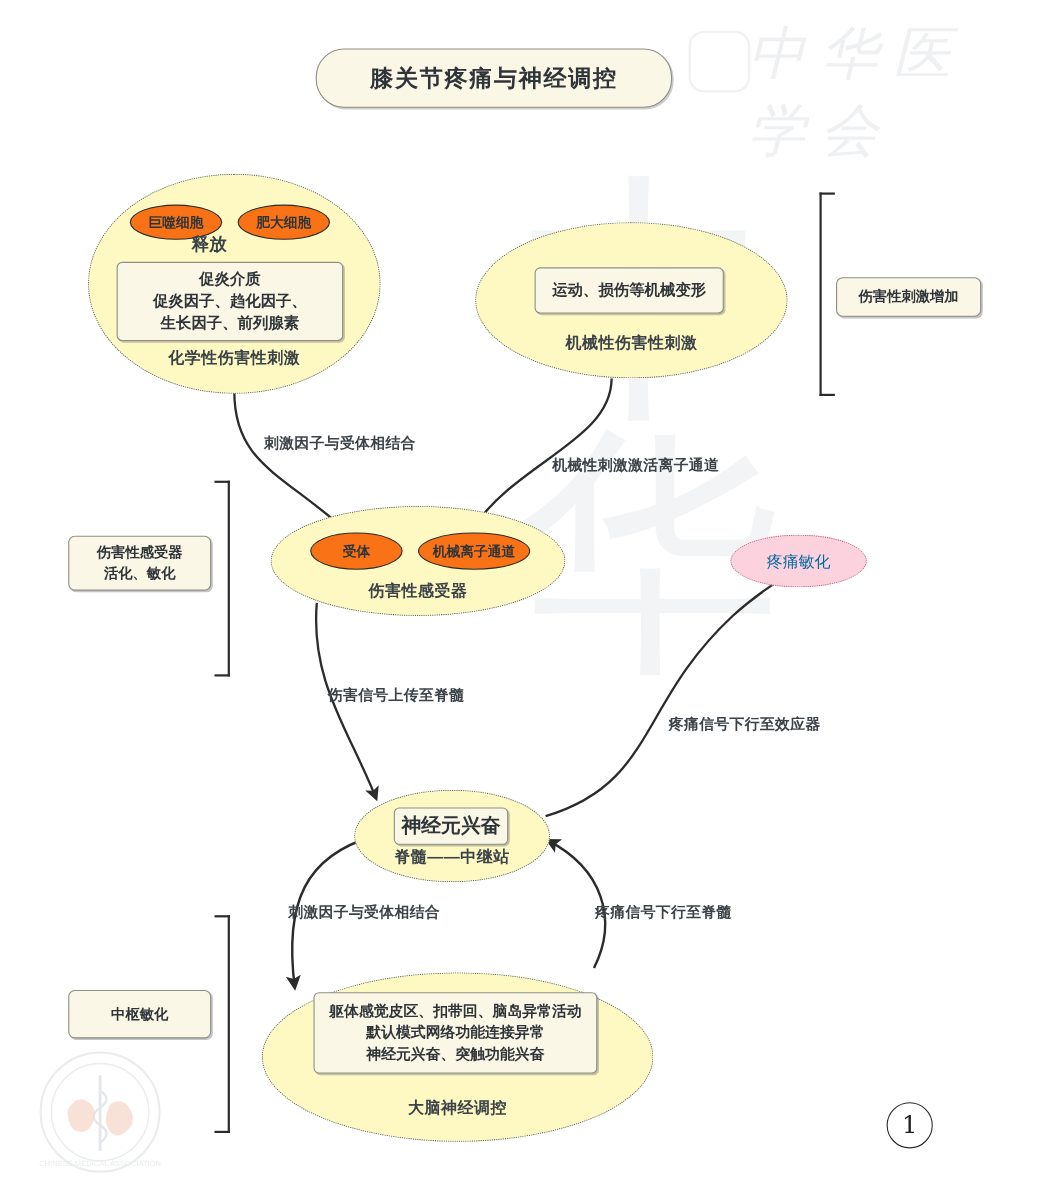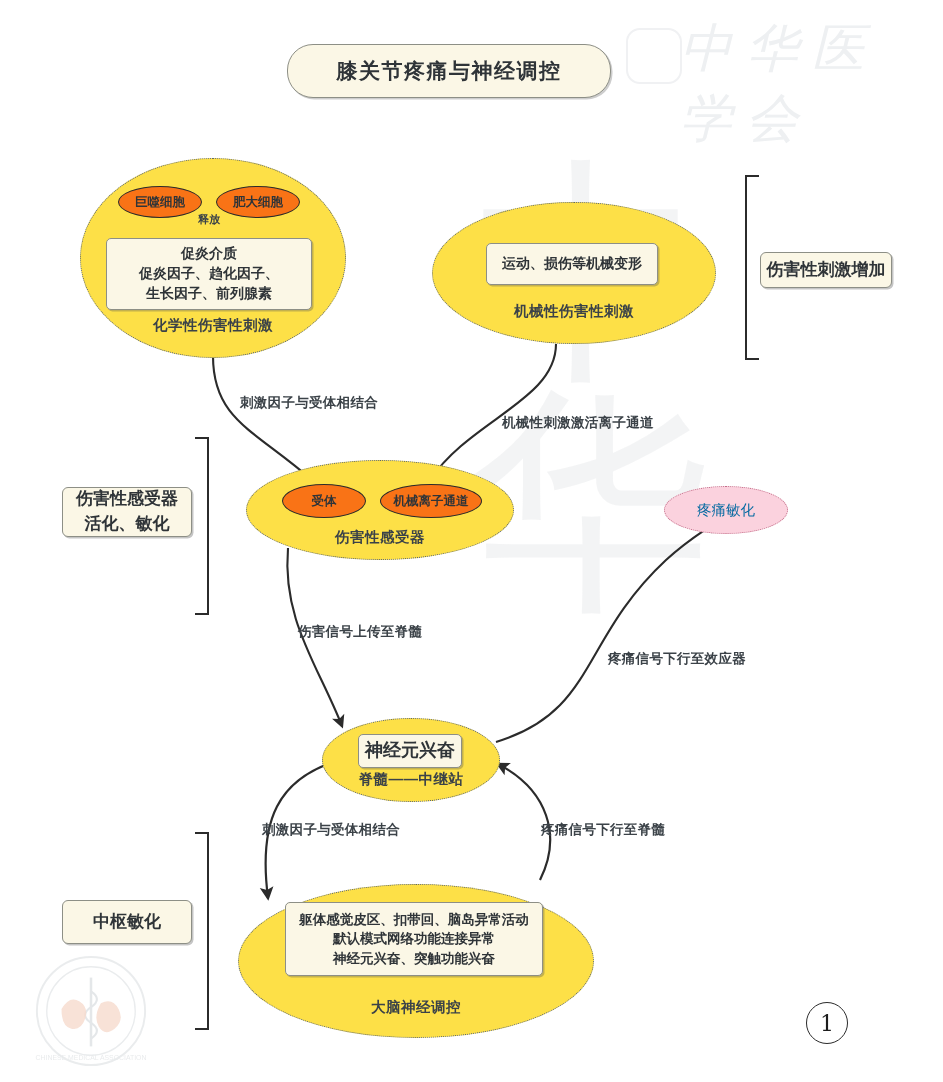--- a/index.html
+++ b/index.html
@@ -68,21 +68,21 @@
     left: 0; top: 0;
     width: 943px; height: 1082px;
     pointer-events: none;
   }
 
   
   .ellipse {
     position: absolute;
     border: 1.6px dotted #5a6570;
     border-radius: 50%;
-    background: #fde047;
+    background: #fef9c3;
     box-sizing: border-box;
   }
   .ellipse.pink {
     background: #fbd2de;
     border-color: #c06a86;
   }
   .ell-caption {
     position: absolute;
     width: 100%;
     text-align: center;
@@ -123,21 +123,21 @@
   .side-label {
     position: absolute;
     background: #fbf7e6;
     border: 1.5px solid #8d8f86;
     border-radius: 6px;
     box-sizing: border-box;
     display: flex;
     flex-direction: column;
     align-items: center;
     justify-content: center;
-    font-size: 17px;
+    font-size: 13px;
     font-weight: bold;
     color: #2f3438;
     box-shadow: 1.5px 1.5px 0 rgba(90,90,90,.35);
   }
   .side-label div { line-height: 1.45; white-space: nowrap; }
 
   .title-pill {
     position: absolute;
     left: 287px; top: 44px;
     width: 322px; height: 52px;
@@ -248,21 +248,21 @@
 
   <div class="ellipse" style="left:80px; top:158px; width:266px; height:200px;">
     <div class="ell-caption" style="bottom:22px;">化学性伤害性刺激</div>
   </div>
   <div class="mini-ellipse" style="left:118px; top:186px; width:84px; height:32px;">
     <span>巨噬细胞</span>
   </div>
   <div class="mini-ellipse" style="left:216px; top:186px; width:84px; height:32px;">
     <span>肥大细胞</span>
   </div>
-  <div class="edge-label" style="left:198px; top:212px; font-size:11px;">释放</div>
+  <div class="edge-label" style="left:174px; top:212px; font-size:16px;">释放</div>
   <div class="cream-box" style="left:106px; top:238px; width:206px; height:72px; font-size:14px;text-align:right;">
     <div>促炎介质</div>
     <div>促炎因子、趋化因子、</div>
     <div>生长因子、前列腺素</div>
   </div>
 
   <div class="ellipse" style="left:432px; top:202px; width:284px; height:142px;">
     <div class="ell-caption" style="bottom:22px;">机械性伤害性刺激</div>
   </div>
   <div class="cream-box" style="left:486px; top:243px; width:172px; height:42px; font-size:14px;">

